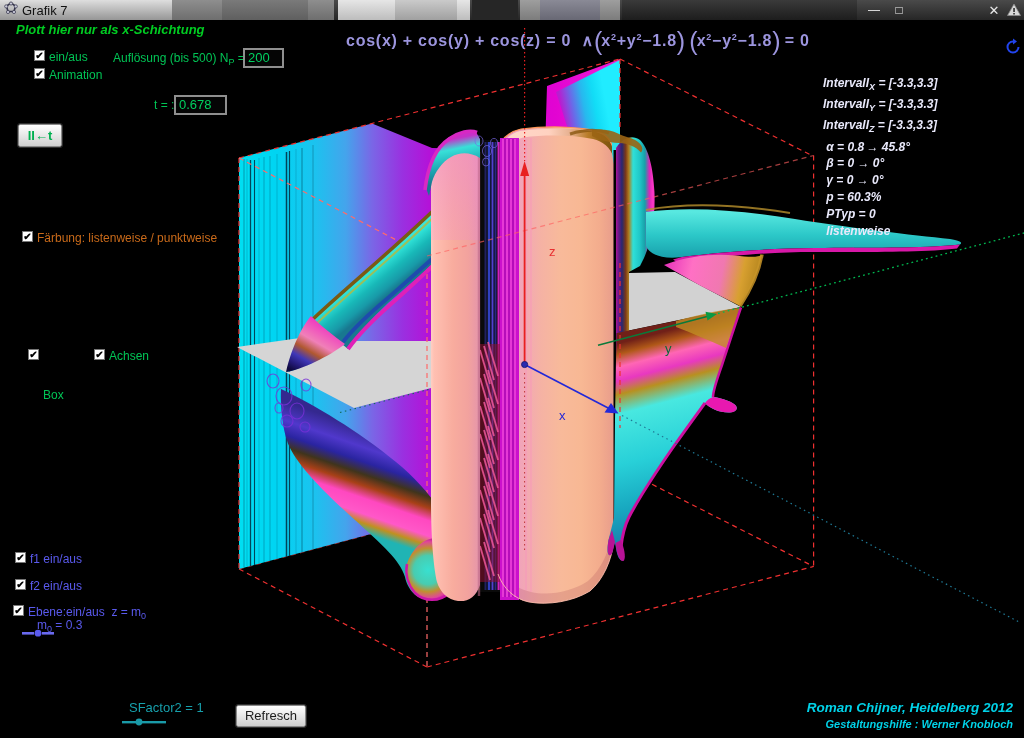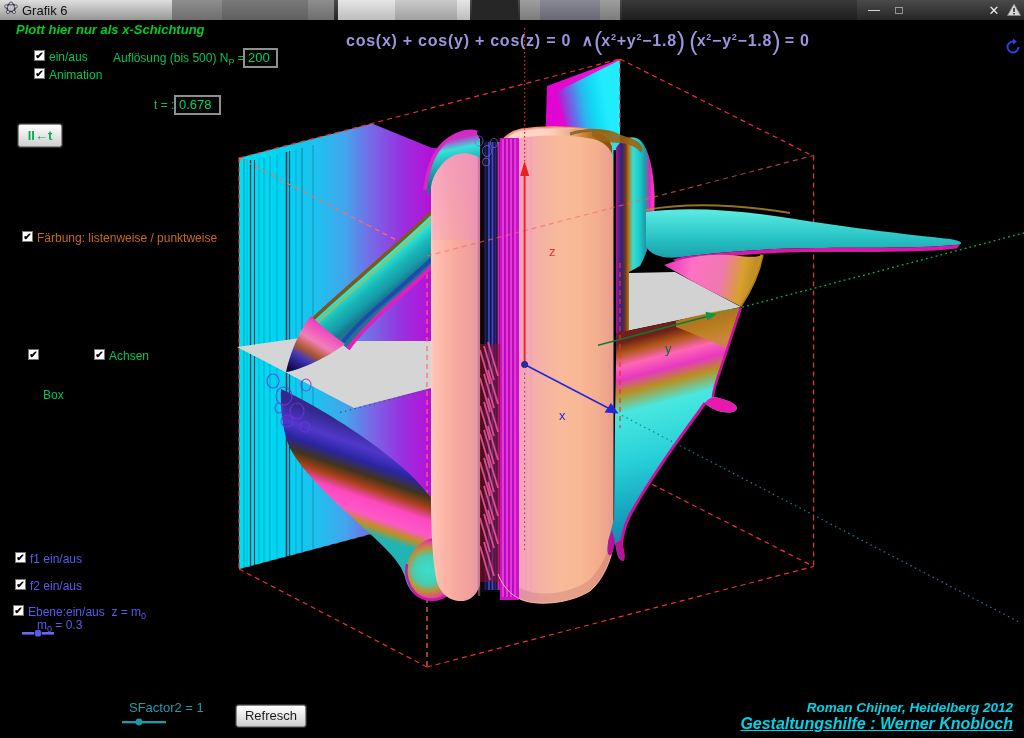--- a/index.html
+++ b/index.html
@@ -6,27 +6,27 @@
 #stage{position:relative;width:1024px;height:738px;background:#000;overflow:hidden;font-family:"Liberation Sans",sans-serif;}
 #tbar{position:absolute;left:0;top:0;width:1024px;height:20px;background:linear-gradient(#4a4a4a,#262626);}
 .tseg{position:absolute;top:0;height:20px;}
 #ttext{position:absolute;left:22px;top:3px;font:13px "Liberation Sans",sans-serif;color:#111;}
 .tbtn{position:absolute;top:3px;color:#e8e8e8;font:12px "Liberation Sans",sans-serif;text-align:center;}
 .grn{position:absolute;color:#00c455;font:12px "Liberation Sans",sans-serif;white-space:nowrap;}
 .blu{position:absolute;color:#5a5aee;font:12px "Liberation Sans",sans-serif;white-space:nowrap;}
 .teal{position:absolute;color:#17a0ac;font:13px "Liberation Sans",sans-serif;white-space:nowrap;}
 .chk{position:absolute;width:9px;height:9px;background:#fff;border:1px solid #777;color:#000;font:bold 10px "Liberation Sans",sans-serif;line-height:9px;text-align:center;}
 .btn{position:absolute;background:linear-gradient(#fefefe,#ececec 40%,#cfcfcf);border:1px solid #8a8a8a;outline:1px solid #2e2e2e;border-radius:2px;font:13px "Liberation Sans",sans-serif;text-align:center;}
-.inp{position:absolute;background:#050505;border:2px solid #8f8f8f;color:#00d060;font:13px "Liberation Sans",sans-serif;padding:0 2px 0 3px;}
+.inp{position:absolute;background:#050505;border:2px solid #8f8f8f;color:#00d060;font:13px "Liberation Sans",sans-serif;padding:0 8px 0 3px;}
 sub,sup{font-size:9px;}
 #formula{position:absolute;left:346px;top:27px;color:#9c95de;font:bold 16px "Liberation Sans",sans-serif;white-space:nowrap;letter-spacing:0.75px;}
 #formula .bp{font-size:25px;font-weight:400;vertical-align:-4px;letter-spacing:-1px;}
 #info{position:absolute;left:823px;top:75px;color:#e9e9fb;font:bold italic 12px "Liberation Sans",sans-serif;font-style:italic;line-height:16.8px;white-space:nowrap;}
 #credit{position:absolute;right:11px;top:700px;text-align:right;color:#00d2e8;font:bold italic 13.5px "Liberation Sans",sans-serif;font-style:italic;line-height:16px;white-space:nowrap;}
-#credit .l2{font-size:16px;text-decoration:underline;}
+#credit .l2{font-size:11px;}
 svg{position:absolute;left:0;top:0;}
 </style>
 </head>
 <body>
 <div id="stage">
 <svg id="plot" width="1024" height="738" viewBox="0 0 1024 738">
       <defs>
 <linearGradient id="wallg" gradientUnits="userSpaceOnUse" x1="239" y1="0" x2="620" y2="0">
 <stop offset="0" stop-color="#00dff2"></stop>
           <stop offset="0.10" stop-color="#00d4f2"></stop>
@@ -319,21 +319,21 @@
 <div id="tbar">
  <div class="tseg" style="left:0;width:172px;background:linear-gradient(#dedede,#969696);"></div>
  <div class="tseg" style="left:172px;width:162px;background:linear-gradient(#8e8e8e,#6e6e6e);"></div>
  <div class="tseg" style="left:222px;width:86px;background:linear-gradient(#7a7a7a,#5f5f5f);"></div>
  <div class="tseg" style="left:338px;width:132px;background:linear-gradient(#e6e6e6,#bdbdbd);"></div>
  <div class="tseg" style="left:395px;width:62px;background:linear-gradient(#cacaca,#a0a0a0);"></div>
  <div class="tseg" style="left:472px;width:46px;background:#262626;"></div>
  <div class="tseg" style="left:520px;width:100px;background:linear-gradient(#9e9e9e,#7c7c7c);"></div>
  <div class="tseg" style="left:540px;width:60px;background:linear-gradient(#8a8a96,#686874);"></div>
  <div class="tseg" style="left:622px;width:235px;background:linear-gradient(#3a3a3a,#1d1d1d);"></div>
- <div id="ttext">Grafik 6</div>
+ <div id="ttext">Grafik 7</div>
  <svg width="18" height="18" style="left:2px;top:1px;" viewBox="0 0 18 18">
         <path d="M9 2 L13.5 5 L12 10.5 L6 10.5 L4.5 5 Z" fill="none" stroke="#33334a" stroke-width="1.6"></path>
         <circle cx="9" cy="2.5" r="1.6" fill="#c9c9d8" stroke="#33334a" stroke-width="0.7"></circle>
         <circle cx="13.8" cy="5.4" r="1.6" fill="#c9c9d8" stroke="#33334a" stroke-width="0.7"></circle>
         <circle cx="12" cy="11" r="1.6" fill="#c9c9d8" stroke="#33334a" stroke-width="0.7"></circle>
         <circle cx="6" cy="11" r="1.6" fill="#c9c9d8" stroke="#33334a" stroke-width="0.7"></circle>
         <circle cx="4.2" cy="5.4" r="1.6" fill="#c9c9d8" stroke="#33334a" stroke-width="0.7"></circle>
       </svg>
  <div class="tbtn" style="left:863px;width:22px;">—</div>
  <div class="tbtn" style="left:888px;width:22px;">□</div>
@@ -373,18 +373,19 @@
       <circle cx="16" cy="5.2" r="3.4" fill="#5a5aee"></circle>
     </svg>
 <div class="teal" style="left:129px;top:700px;">SFactor2 = 1</div>
 <svg width="50" height="10" style="left:122px;top:717px;">
       <rect x="0" y="4" width="44" height="2.4" fill="#1a9aa8"></rect>
       <circle cx="17" cy="5" r="3.4" fill="#1a9aa8"></circle>
     </svg>
 <div class="btn" style="left:9px;top:746px;width:61px;height:19px;color:#1a9aa8;line-height:19px;">Zoomin</div>
 <div class="btn" style="left:236px;top:705px;width:68px;height:20px;color:#1b1b1b;line-height:20px;">Refresch</div>
 <div id="formula">cos(x) + cos(y) + cos(z) = 0&nbsp; ∧<span class="bp">(</span>x<sup>2</sup>+y<sup>2</sup>−1.8<span class="bp">)</span>&nbsp;<span class="bp">(</span>x<sup>2</sup>−y<sup>2</sup>−1.8<span class="bp">)</span> = 0</div>
+<div id="info">Intervall<sub>X</sub> = [-3.3,3.3]<br>Intervall<sub>Y</sub> = [-3.3,3.3]<br>Intervall<sub>Z</sub> = [-3.3,3.3]<br>&nbsp;α = 0.8 → 45.8°<br>&nbsp;β = 0 → 0°<br>&nbsp;γ = 0 → 0°<br>&nbsp;p = 60.3%<br>&nbsp;PTyp = 0<br>&nbsp;listenweise</div>
 <div id="credit">Roman Chijner, Heidelberg 2012<br><span class="l2">Gestaltungshilfe : Werner Knobloch</span></div>
 <svg width="18" height="18" style="left:1004px;top:38px;" viewBox="0 0 18 18">
       <path d="M14.5 9 A5.5 5.5 0 1 1 9 3.5" fill="none" stroke="#2244ee" stroke-width="2"></path>
       <path d="M9 0.5 L13 3.5 L9 6.5 Z" fill="#2244ee"></path>
     </svg>
 </div>
 
 </body></html>

